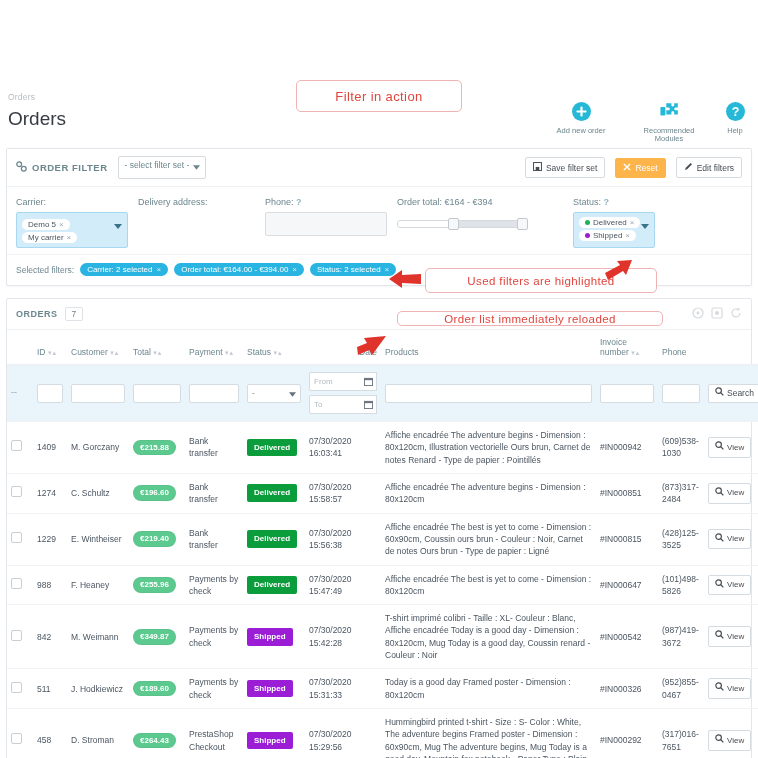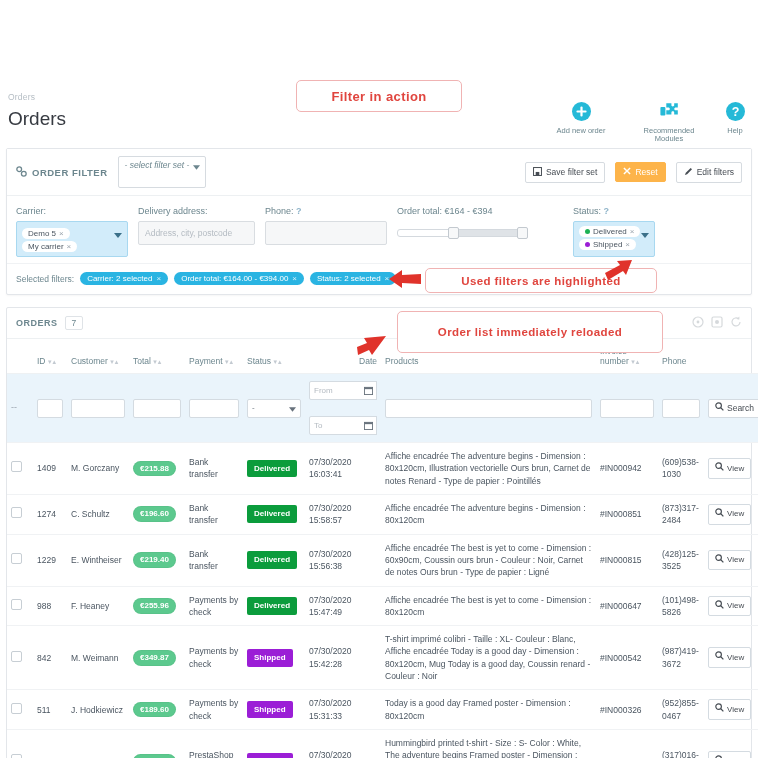--- a/index.html
+++ b/index.html
@@ -27,28 +27,28 @@
   .head-action .ic { display:block; margin: 0 auto 4px; }
   .head-action .lbl { font-size: 7.5px; color: #6c868e; display:block; line-height: 1.1; }
 
   
   .callout {
     position: absolute;
     border: 1.4px solid #f0b3b3;
     border-radius: 5px;
     background: #fff;
     color: #e0453e;
-    font-weight: bold;
+    font-weight: normal;
     letter-spacing: .4px;
     display:flex; align-items:center; justify-content:center;
     z-index: 40;
   }
   #callout-filter-in-action { left: 296px; top: 80px; width: 166px; height: 32px; font-size: 13px; }
   #callout-used-filters { left: 425px; top: 268px; width: 232px; height: 25px; font-size: 11.5px; }
-  #callout-list-reloaded { left: 397px; top: 311px; width: 266px; height: 42px; font-size: 11.5px; }
+  #callout-list-reloaded { left: 397px; top: 311px; width: 266px; height: 15px; font-size: 11.5px; }
 
   .arrow { position: absolute; z-index: 41; }
   #arrow-selected-filters { left: 388px; top: 268px; }
   #arrow-status-filter   { left: 604px; top: 258px; }
   #arrow-orders-table    { left: 356px; top: 333px; }
 
   
   .panel {
     background:#fff; border:1px solid #e3e6ea; border-radius: 2px;
     margin: 18px 6px 0 6px;
@@ -57,22 +57,22 @@
   .filter-bar {
     display:flex; align-items:center; gap:10px;
     padding: 7px 9px; border-bottom: 1px solid #edf0f2; background:#fff;
   }
   .filter-bar-title {
     font-size: 9.5px; font-weight:bold; color:#6c868e; letter-spacing:.5px;
     display:flex; align-items:center; gap:5px;
   }
   .sel-filter-set {
     border:1px solid #d6dbe0; border-radius:2px; background:#fff;
-    font-size:8.5px; color:#6c868e; padding:3px 16px 17px 6px;
-    position:relative; cursor:pointer; white-space:nowrap;font-style:italic;
+    font-size:8.5px; color:#6c868e; padding:3px 16px 8px 6px;
+    position:relative; cursor:pointer; white-space:nowrap;
   }
   .sel-filter-set .caret { position:absolute; right:5px; top:5px; }
   .fbar-spacer { flex:1; }
   .fbtn {
     border:1px solid #d6dbe0; background:#fff; border-radius:2px;
     font-size:8.5px; color:#464c53; padding:4px 7px; cursor:pointer;
     display:inline-flex; align-items:center; gap:4px; white-space:nowrap;
   }
   .fbtn.warn { background:#fdb44a; border-color:#fdb44a; color:#ffffff; }
 
@@ -145,21 +145,21 @@
   }
   .sortarrows { color:#c3cad1; font-size:7px; letter-spacing:1px; }
   .search-row td { background:#eaf4fb; padding:6px 4px; border-bottom:1px solid #dbe7ef; vertical-align:top; }
   .srch-in {
     border:1px solid #d4dbe1; border-radius:2px; background:#fff;
     height:19px; width:100%; font-size:8px; color:#b4bbc2; padding:3px 4px;
     display:flex; align-items:center;
   }
   .srch-sel { position:relative; padding-right:14px; }
   .srch-sel .caret { position:absolute; right:4px; top:4px; color:#68727c; }
-  .date-field { position:relative; margin-bottom:16px; }
+  .date-field { position:relative; margin-bottom:4px; }
   .date-field .cal {
     position:absolute; right:0; top:0; width:17px; height:19px;
     border:1px solid #d4dbe1; border-left:none; background:#fff;
     display:flex; align-items:center; justify-content:center;
   }
   .date-field .srch-in { padding-right:20px; }
   .search-btn {
     border:1px solid #d4dbe1; background:#fff; border-radius:2px;
     font-size:8.5px; color:#464c53; padding:3px 6px; height:19px;
     display:inline-flex; align-items:center; gap:3px; cursor:pointer; white-space:nowrap;
@@ -315,21 +315,20 @@
         <span class="caret">
           <svg width="8" height="5" viewBox="0 0 8 5">
               <path d="M0 0 L4 5 L8 0 Z" fill="#3b7089"></path>
             </svg>
         </span>
       </span>
     </div>
 
     <div class="fcol" style="width:117px;">
       <span class="flabel">Delivery address:</span>
-      <span class="finput">Address, city, postcode</span>
     </div>
 
     <div class="fcol" style="width:122px;">
       <span class="flabel">
         <span>Phone:</span>
         <span class="help-q">?</span>
       </span>
       <span class="finput"></span>
     </div>
 

